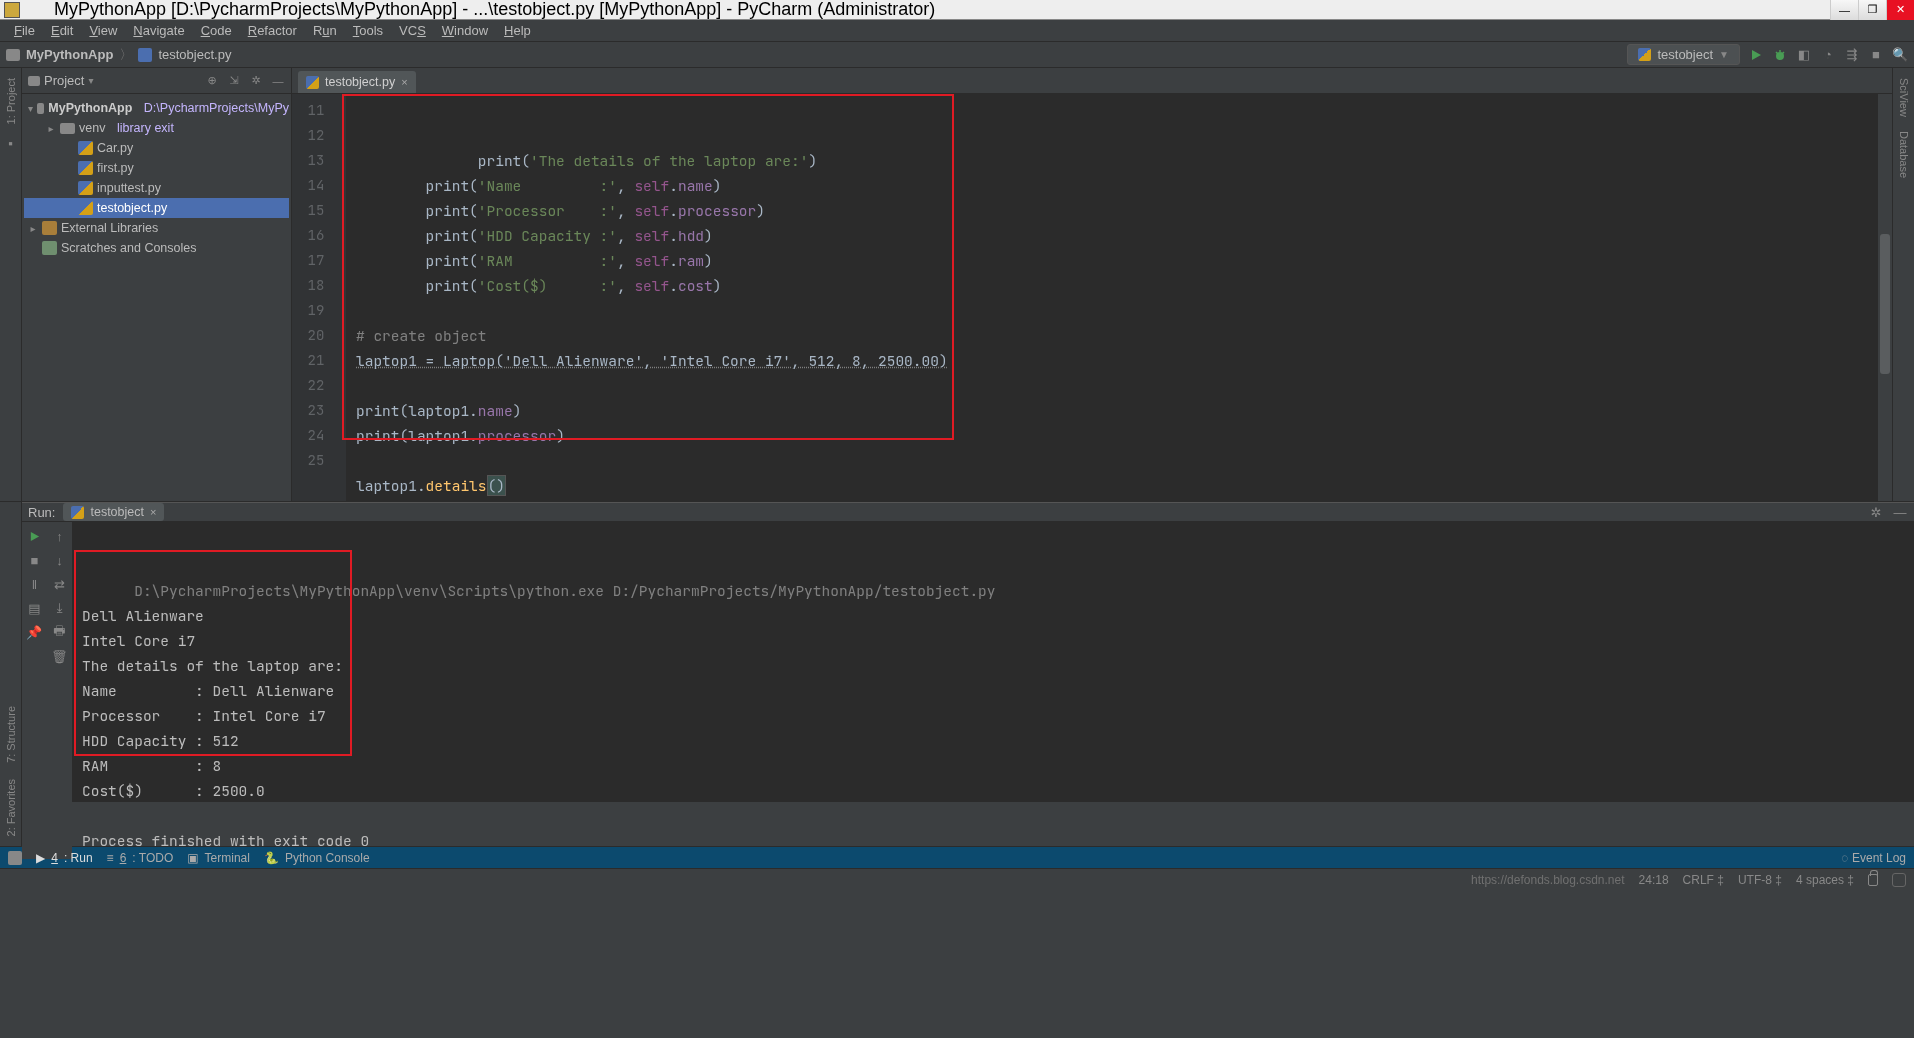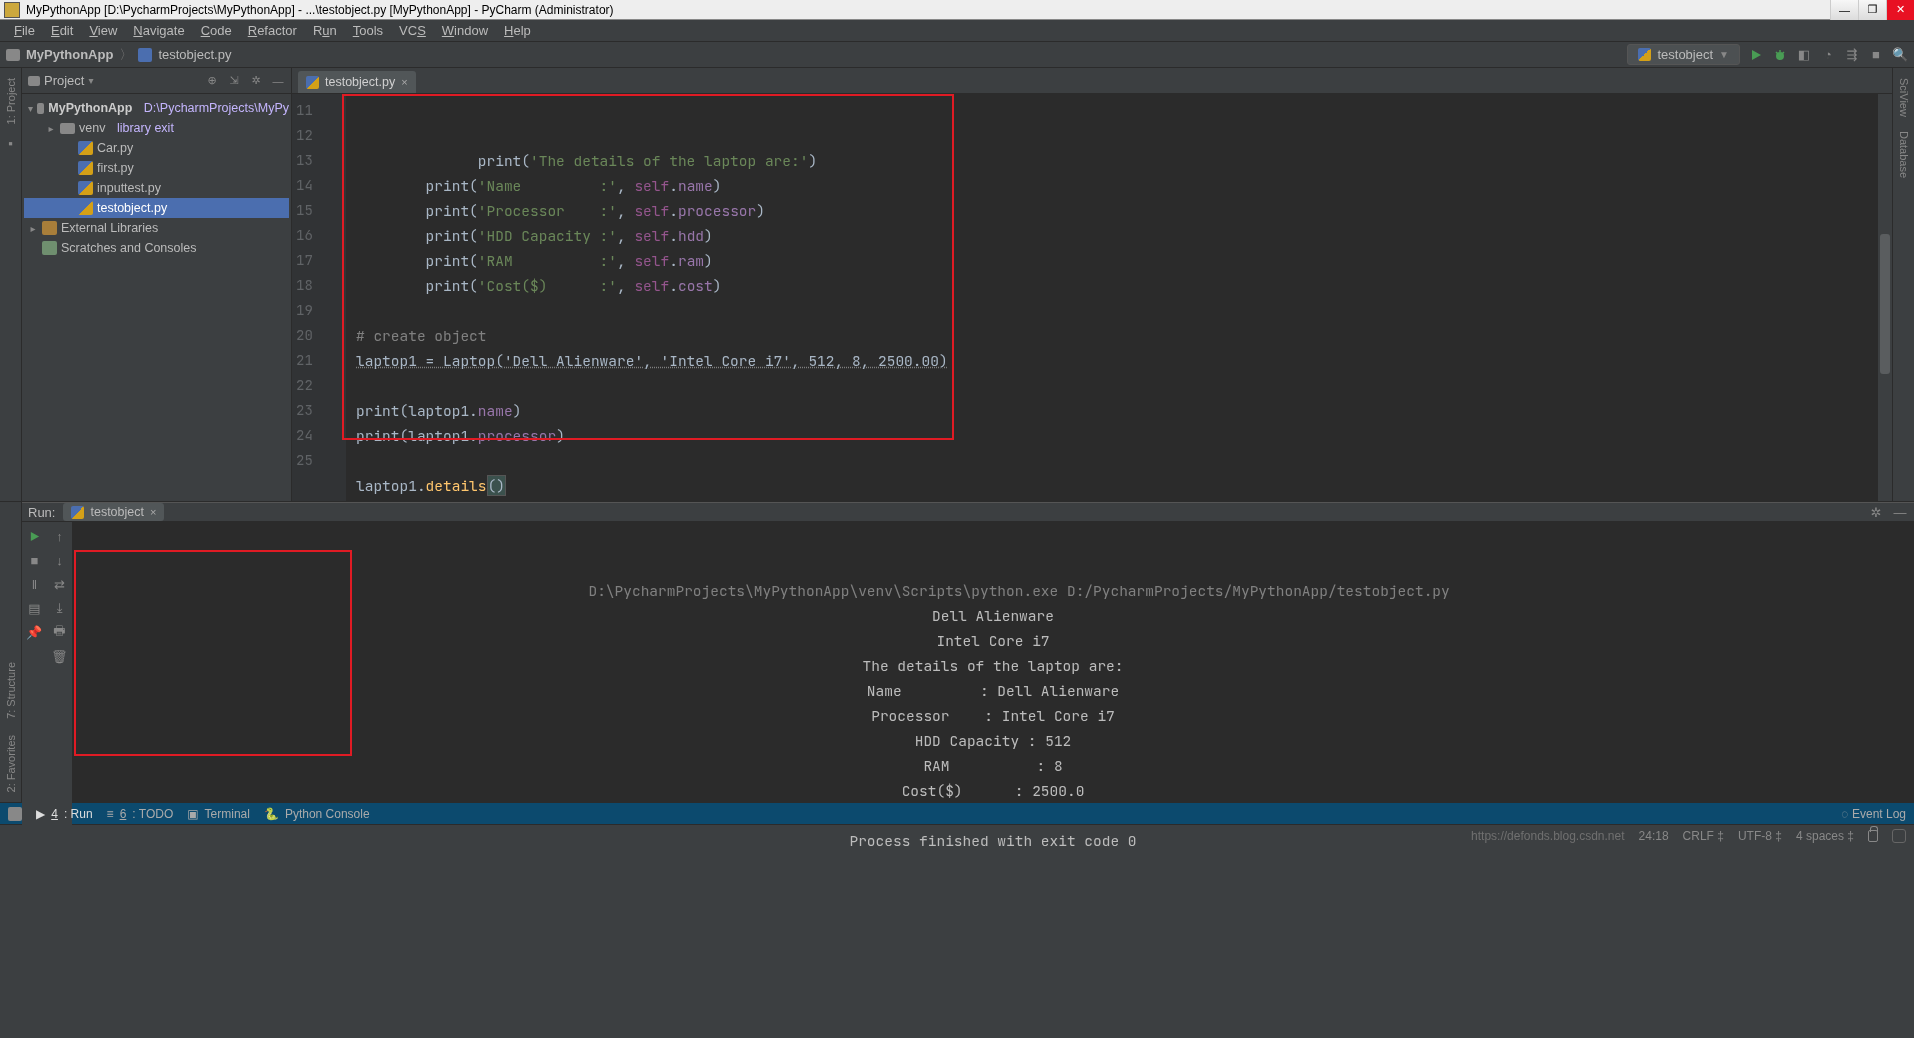--- a/index.html
+++ b/index.html
@@ -1,21 +1,21 @@
 <!DOCTYPE html>
 <html><head>
 <meta charset="utf-8">
 <style>
   * { box-sizing: border-box; margin: 0; padding: 0; }
   html, body { width: 1914px; height: 1038px; overflow: hidden; font-family: "Segoe UI", Arial, sans-serif; font-size: 13px; background: #3c3f41; color: #bbbbbb; }
   
   .titlebar { height: 20px; background: #eeeeee; display: flex; align-items: center; justify-content: space-between; color: #000; border-bottom: 1px solid #888; }
   .titlebar .left { display: flex; align-items: center; padding-left: 4px; gap: 6px; }
   .titlebar .app-icon { width: 16px; height: 16px; background: #cca83d; display: inline-block; border: 1px solid #555; }
-  .titlebar .title-text { font-size: 12px; }
+  .titlebar .title-text { font-size: 18px; margin-left: 28px; }
   .titlebar .winbtns { display: flex; }
   .titlebar .winbtns div { width: 28px; height: 20px; display: flex; align-items: center; justify-content: center; border-left: 1px solid #ccc; font-size: 11px; }
   .winbtns .close { background: #e81123; color: #fff; }
   .winbtns .min, .winbtns .max { background: linear-gradient(#f7f7f7,#dcdcdc); }
   
   .menubar { height: 22px; background: #3c3f41; display: flex; align-items: center; padding: 0 6px; border-bottom: 1px solid #2b2b2b; }
   .menubar span { padding: 2px 8px; color: #bbbbbb; }
   .menubar span u { text-decoration: underline; }
   
   .navbar { height: 26px; background: #3c3f41; display: flex; align-items: center; justify-content: space-between; padding: 0 6px; border-bottom: 1px solid #2b2b2b; }
@@ -52,21 +52,21 @@
   .tree-row .icon.ext{background:#a87e3a;border-radius:2px;}
   .tree-row .icon.scratch{background:#6f8f6f;border-radius:2px;}
   .tree-row .fade{color:#c4b5fd;}
 
   .editor-area { flex:1; display:flex; flex-direction:column; background:#2b2b2b; position:relative; min-width:0; }
   .editor-tabs { height:26px; background:#3c3f41; border-bottom:1px solid #2b2b2b; display:flex; align-items:flex-end; padding-left:6px; }
   .editor-tabs .tab { background:#515658; padding:4px 8px; border-top-left-radius:3px;border-top-right-radius:3px; display:flex;align-items:center;gap:6px; color:#d0d0d0; font-size:12.5px; }
   .editor-tabs .tab .py-icon{width:13px;height:13px;background:linear-gradient(135deg,#4b6eaf 50%,#d4a017 50%);border-radius:2px;}
   .editor-tabs .tab .close{color:#aaa;font-size:11px;}
   .code-container { flex:1; display:flex; overflow:hidden; position:relative; }
-  .gutter-col { width:54px; background:#313335; text-align:left; padding:4px 10px 0 4px; color:#606366; font-family: "JetBrains Mono","Consolas",monospace; font-size:14px; line-height:25px; }
+  .gutter-col { width:54px; background:#313335; text-align:center; padding:4px 10px 0 4px; color:#606366; font-family: "JetBrains Mono","Consolas",monospace; font-size:14px; line-height:25px; }
   .code-col { flex:1; padding:4px 0 4px 10px; font-family:"JetBrains Mono","Consolas",monospace; font-size:14.5px; line-height:25px; color:#a9b7c6; position:relative; white-space:pre; }
   .code-col .str{color:#6a8759;}
   .code-col .self{color:#94558d;}
   .code-col .prop{color:#9876aa;}
   .code-col .cmt{color:#808080;}
   .code-col .fn{color:#ffc66d;}
   .code-col .id{color:#a9b7c6;}
   .code-col .par{color:#a9b7c6;}
   .code-col .lbr{color:#a9b7c6;background:#3b514d;border:1px solid #555;}
   .code-col .obj{color:#a9b7c6;}
@@ -105,21 +105,21 @@
 
   
   .statusbar { height:22px; background:#3c3f41; display:flex; align-items:center; justify-content:flex-end; padding:0 8px; border-top:1px solid #2b2b2b; color:#888; font-size:12px; gap:14px; }
   .statusbar .watermark{color:#707070;}
   .statusbar .lock{width:10px;height:12px;border:1px solid #888;border-radius:2px;display:inline-block;position:relative;}
   .statusbar .lock::before{content:"";position:absolute;top:-5px;left:1px;width:6px;height:5px;border:1px solid #888;border-bottom:none;border-radius:3px 3px 0 0;}
 
   .left-gutter2 { width:22px; background:#3c3f41; border-right:1px solid #2b2b2b; display:flex; flex-direction:column; align-items:center; justify-content:flex-end; padding-bottom:6px; gap:8px; }
   .left-gutter2 .vlabel { writing-mode: vertical-rl; transform: rotate(180deg); font-size:11px; color:#888; padding:4px 0; }
 
-  .lower-wrap{display:flex;height:300px;text-align:center;}
+  .lower-wrap{display:flex;height:344px;}
 </style>
 </head>
 <body>
 
 <div class="titlebar">
   <div class="left">
     <span class="app-icon"></span>
     <span class="title-text">MyPythonApp [D:\PycharmProjects\MyPythonApp] - ...\testobject.py [MyPythonApp] - PyCharm (Administrator)</span>
   </div>
   <div class="winbtns">

